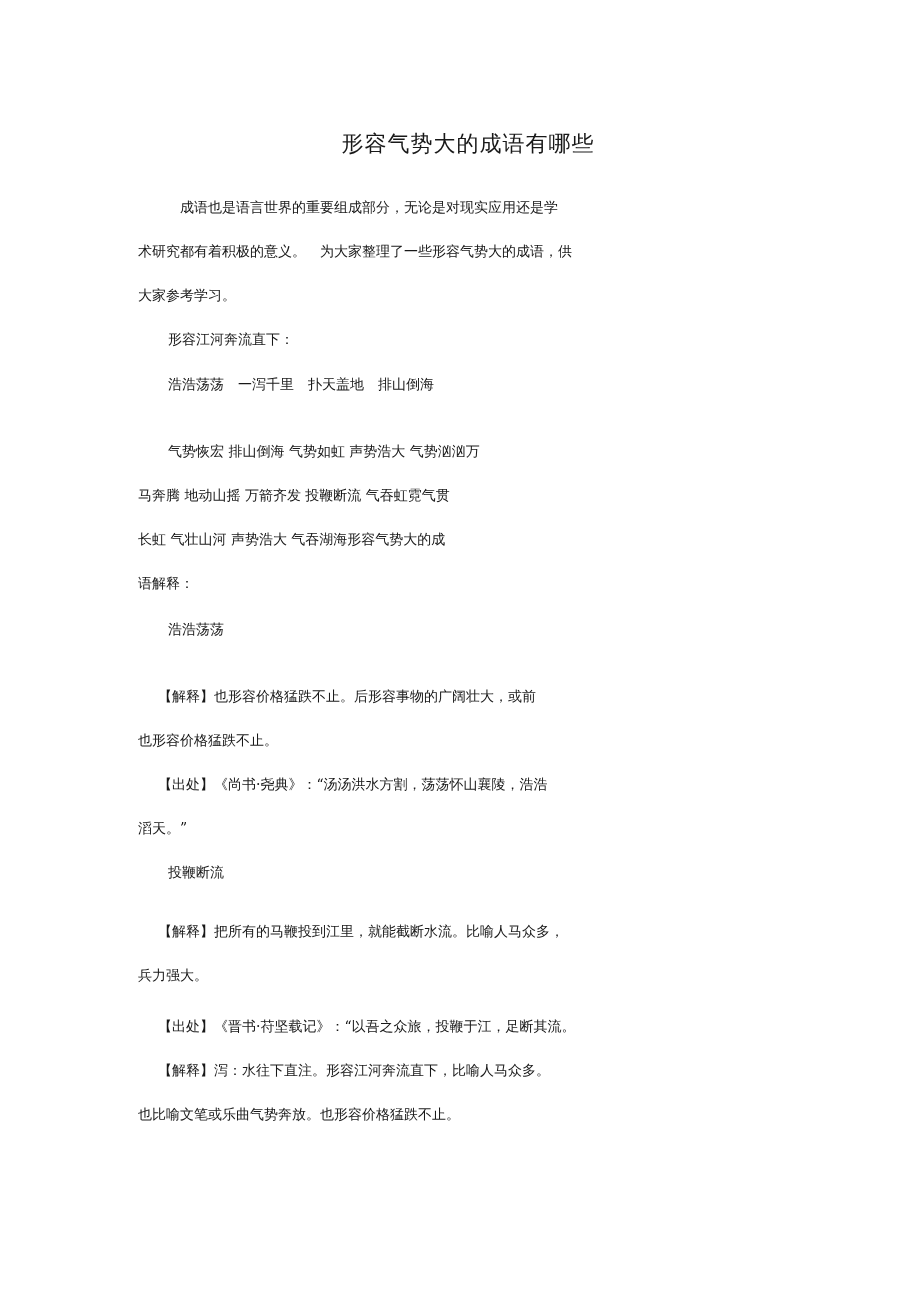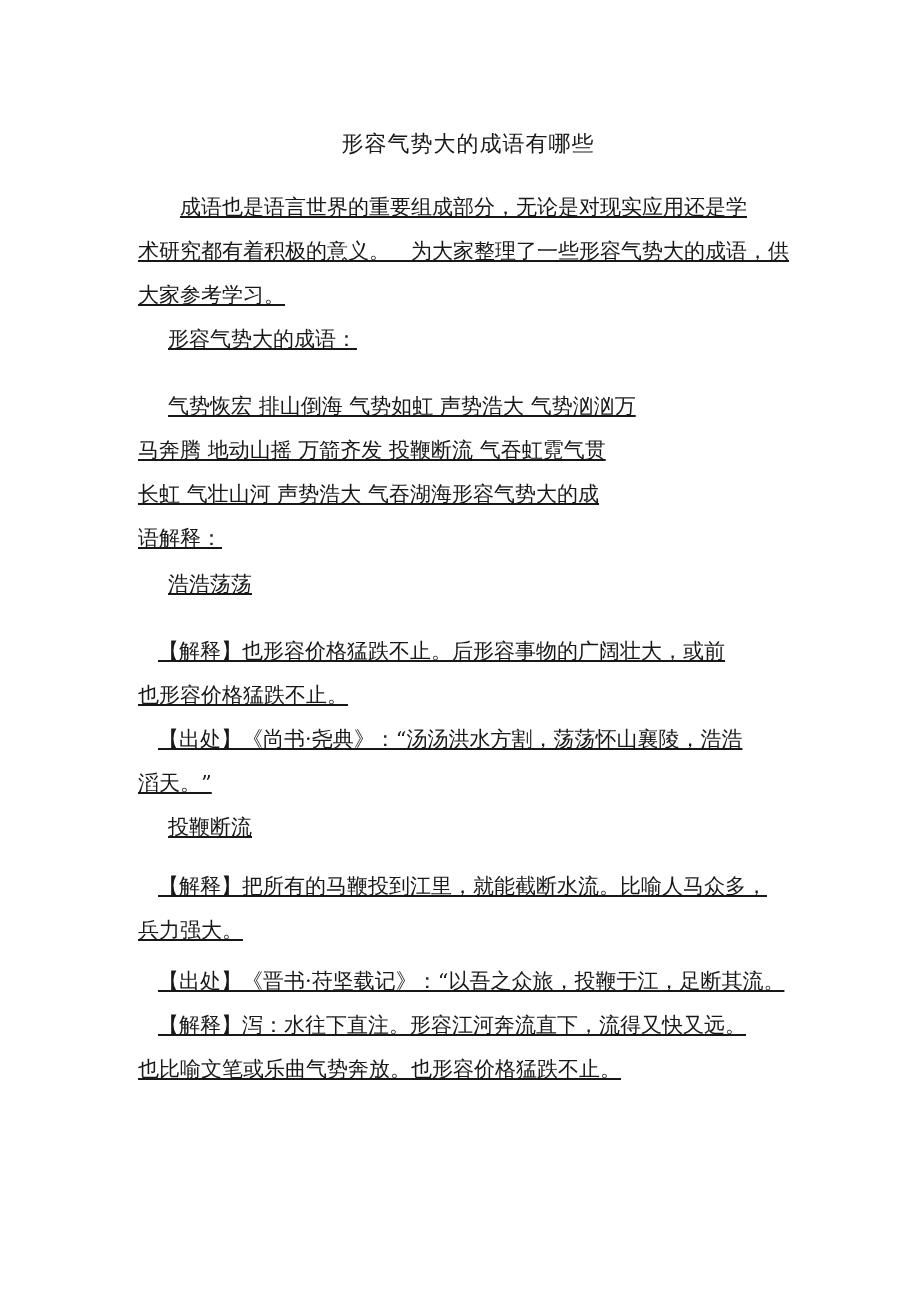--- a/index.html
+++ b/index.html
@@ -31,42 +31,44 @@
     height: 44px;
     line-height: 44px;
     font-size: 22px;
     text-align: center;
     white-space: nowrap;
     letter-spacing: 1px;
   }
   .line {
     height: 44px;
     line-height: 44px;
-    font-size: 21px;
+    font-size: 14px;
     white-space: nowrap;
-    text-decoration: underline;
   }
   .indent-large  { padding-left: 42px; }
   .indent-small  { padding-left: 30px; }
   .indent-bracket{ padding-left: 20px; }
 </style>
 </head>
 <body>
 
 <div class="page">
   <div class="content">
     <div class="doc-title">形容气势大的成语有哪些</div>
     <div id="paragraphs">
         <div style="margin-top: 19px;">
           <div class="line indent-large">成语也是语言世界的重要组成部分，无论是对现实应用还是学</div>
           <div class="line">术研究都有着积极的意义。　为大家整理了一些形容气势大的成语，供</div>
           <div class="line">大家参考学习。</div>
         </div>
         <div style="margin-top: 0px;">
-          <div class="line indent-small">形容气势大的成语：</div>
+          <div class="line indent-small">形容江河奔流直下：</div>
+        </div>
+        <div style="margin-top: 1px;">
+          <div class="line indent-small">浩浩荡荡　一泻千里　扑天盖地　排山倒海</div>
         </div>
         <div style="margin-top: 23px;">
           <div class="line indent-small">气势恢宏 排山倒海 气势如虹 声势浩大 气势汹汹万</div>
           <div class="line">马奔腾 地动山摇 万箭齐发 投鞭断流 气吞虹霓气贯</div>
           <div class="line">长虹 气壮山河 声势浩大 气吞湖海形容气势大的成</div>
           <div class="line">语解释：</div>
         </div>
         <div style="margin-top: 2px;">
           <div class="line indent-small">浩浩荡荡</div>
         </div>
@@ -82,18 +84,18 @@
           <div class="line indent-small">投鞭断流</div>
         </div>
         <div style="margin-top: 15px;">
           <div class="line indent-bracket">【解释】把所有的马鞭投到江里，就能截断水流。比喻人马众多，</div>
           <div class="line">兵力强大。</div>
         </div>
         <div style="margin-top: 7px;">
           <div class="line indent-bracket">【出处】《晋书·苻坚载记》：“以吾之众旅，投鞭于江，足断其流。</div>
         </div>
         <div style="margin-top: 0px;">
-          <div class="line indent-bracket">【解释】泻：水往下直注。形容江河奔流直下，流得又快又远。</div>
+          <div class="line indent-bracket">【解释】泻：水往下直注。形容江河奔流直下，比喻人马众多。</div>
           <div class="line">也比喻文笔或乐曲气势奔放。也形容价格猛跌不止。</div>
         </div>
       </div>
   </div>
 </div>
 
 </body></html>

